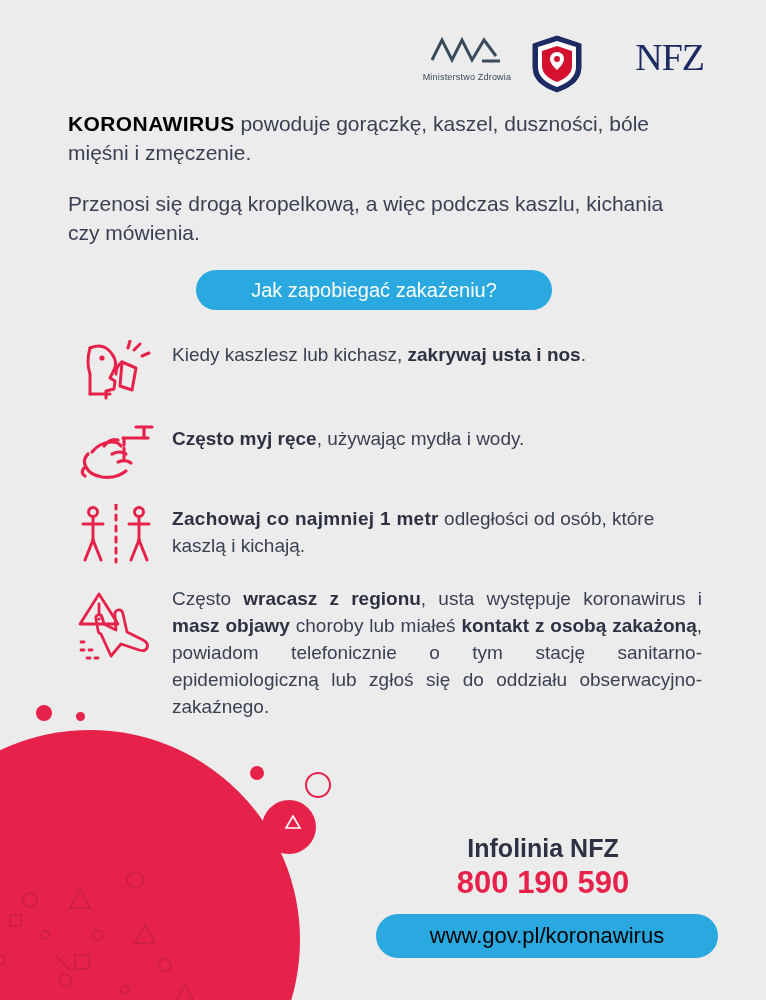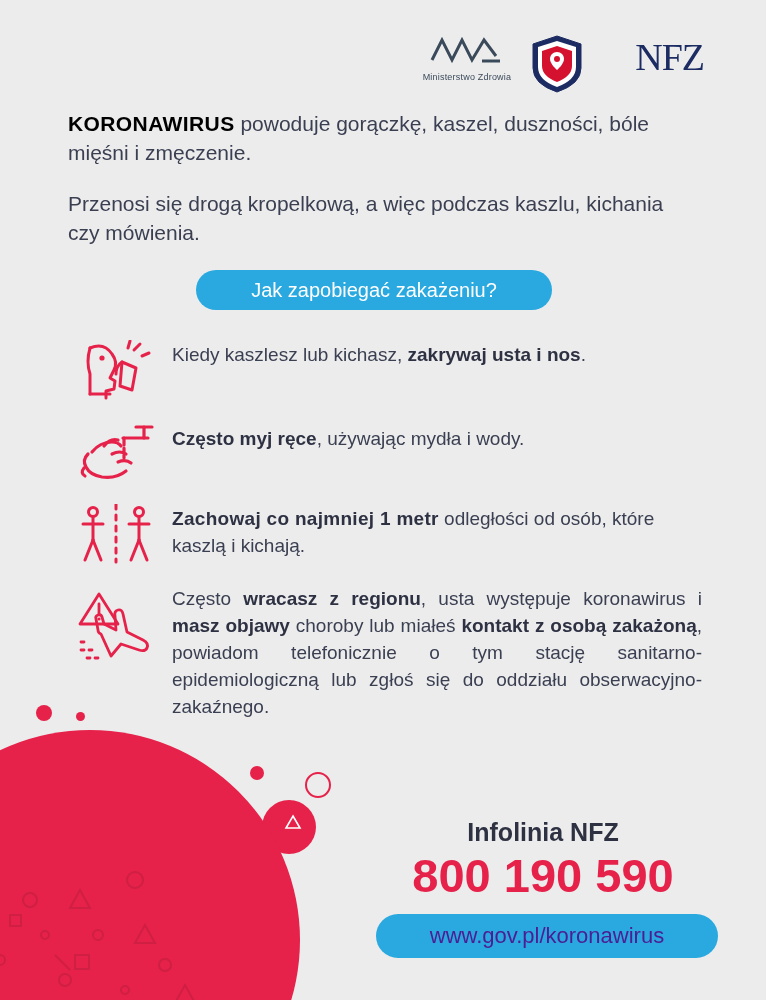--- a/index.html
+++ b/index.html
@@ -170,32 +170,32 @@
     width: 350px;
     text-align: center;
   }
   .infoline-label {
     font-size: 25px;
     font-weight: bold;
     color: #2d3142;
     margin-bottom: 4px;
   }
   .infoline-number {
-    font-size: 47px;
+    font-size: 31px;
     font-weight: bold;
     color: #e6224a;
     letter-spacing: 0px;
     line-height: 1.05;
     margin-bottom: 14px;
   }
   .url-pill {
     height: 44px;
     border-radius: 22px;
     background: #29a9e0;
-    color: #4c1d95;
+    color: #000000;
     font-size: 22px;
     display: flex;
     align-items: center;
     justify-content: center;
     width: 342px;
     margin-left: auto;
   }
 
   svg { display: block; }
 </style>

